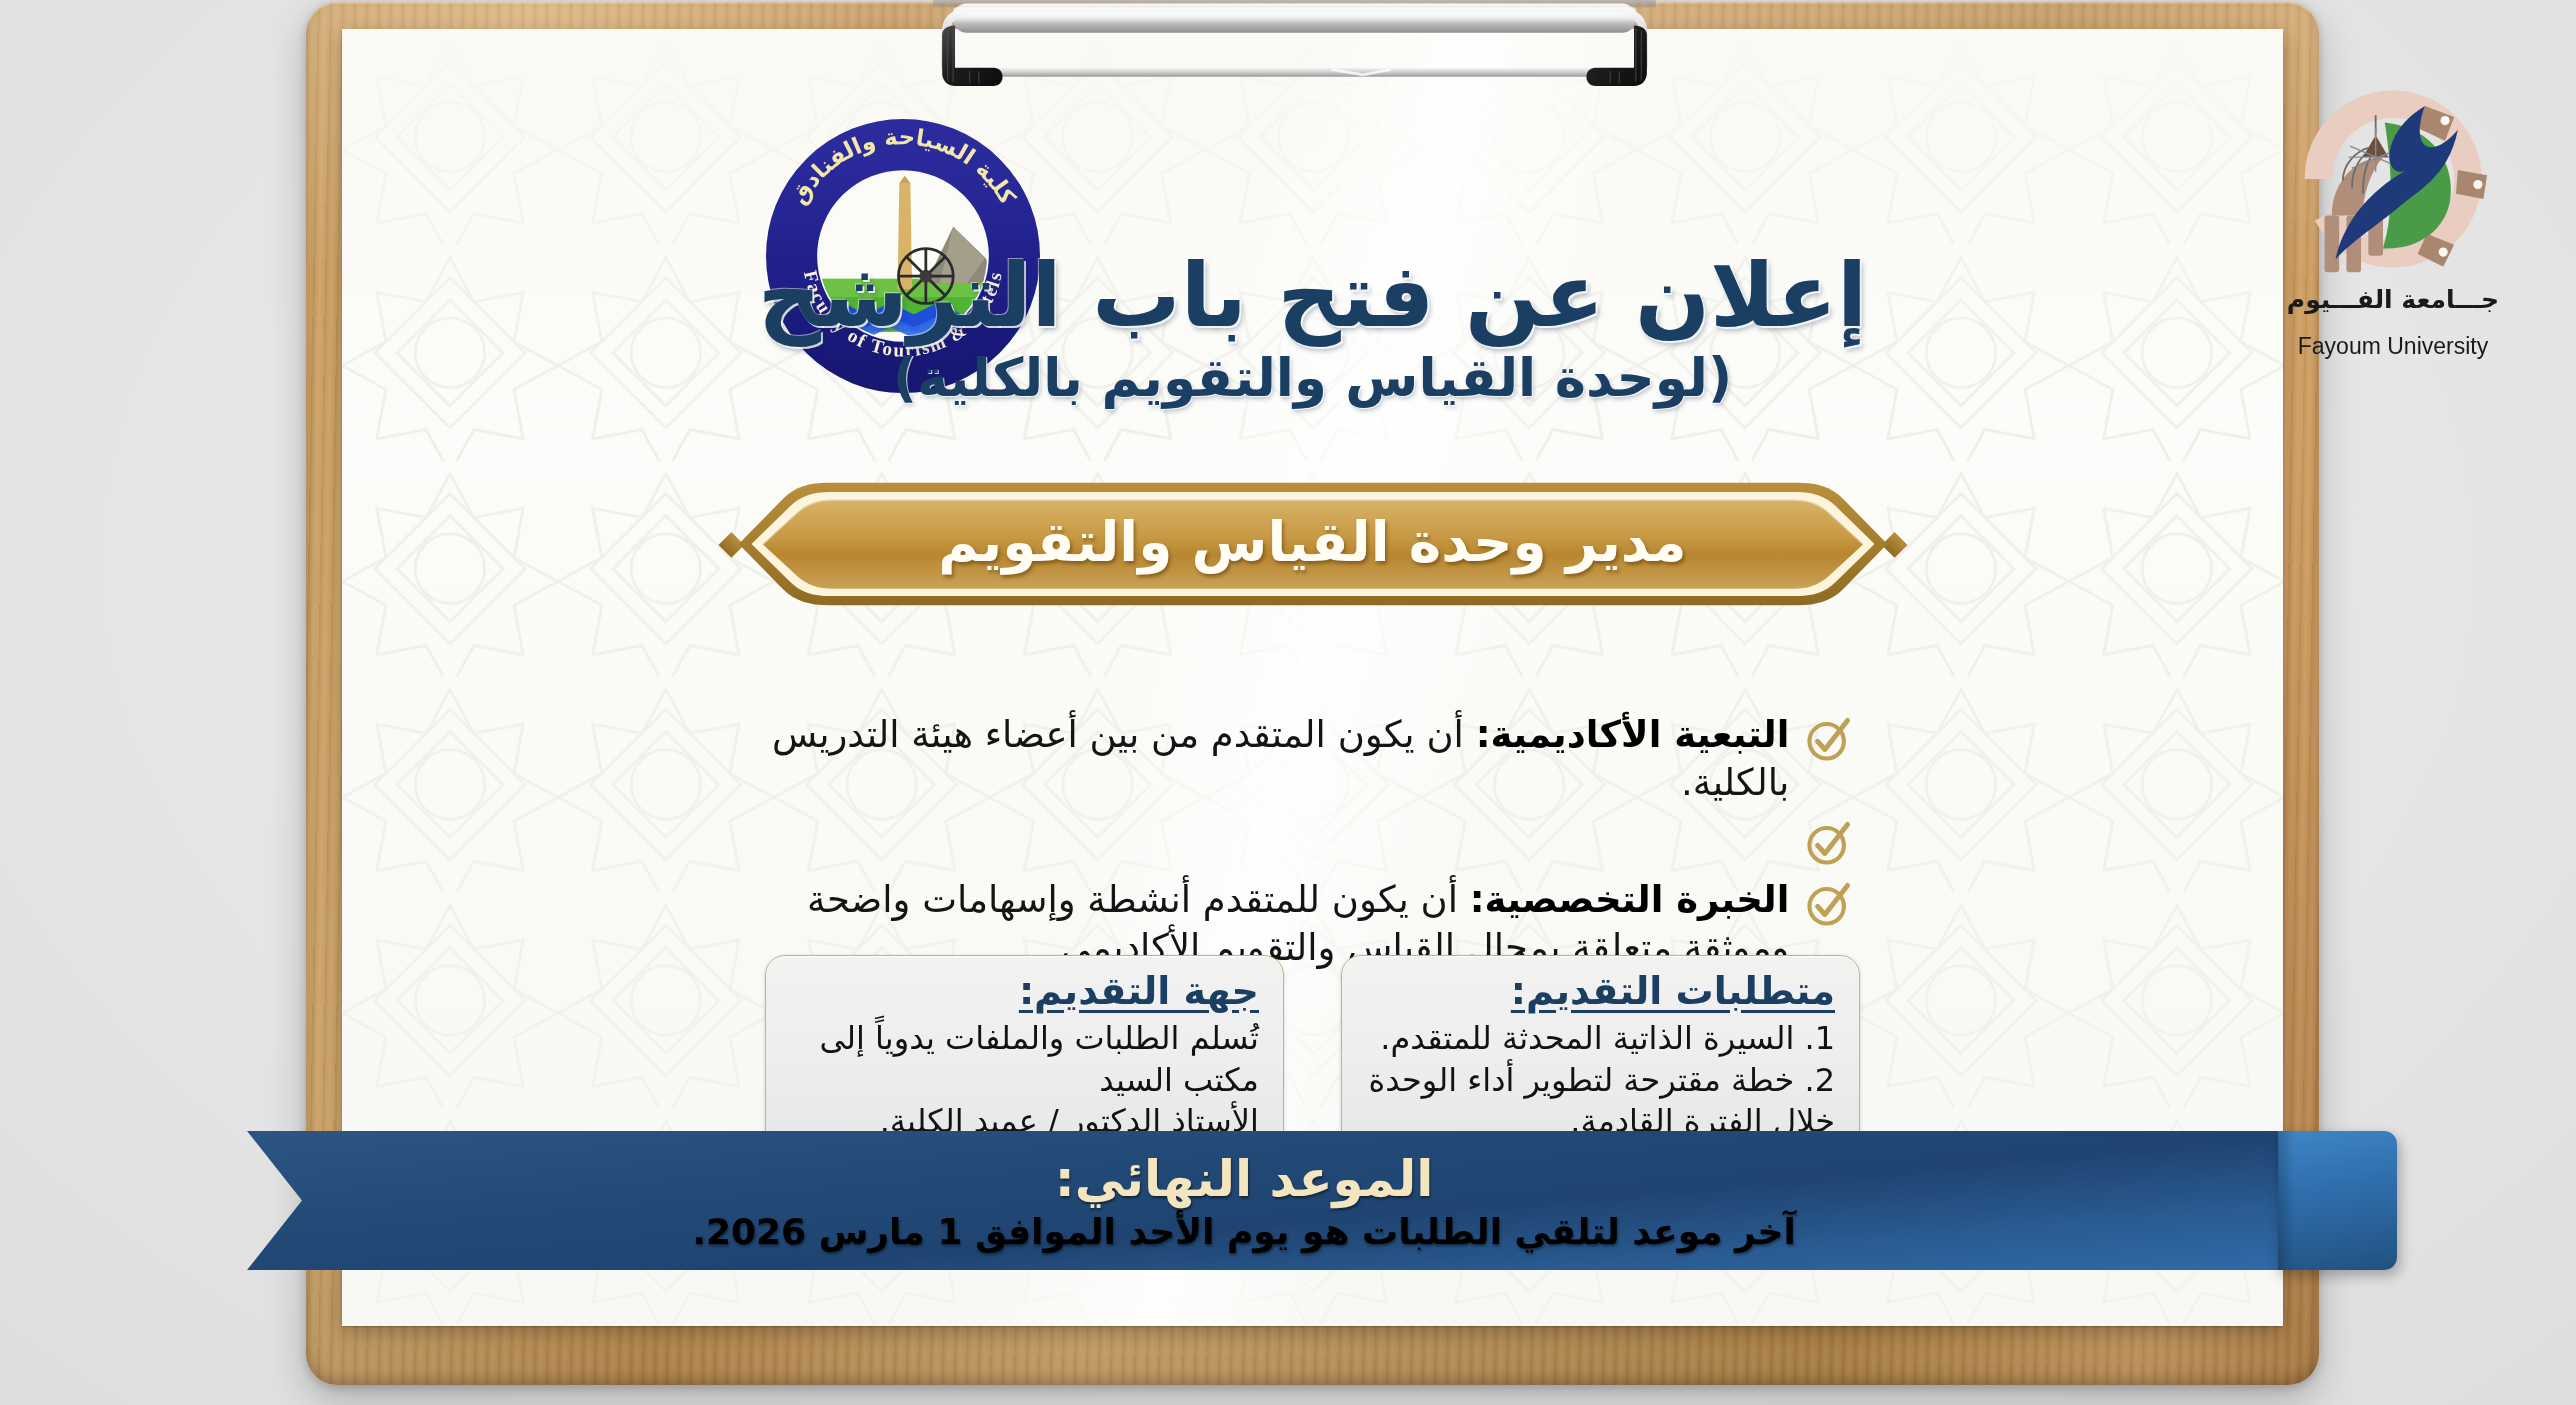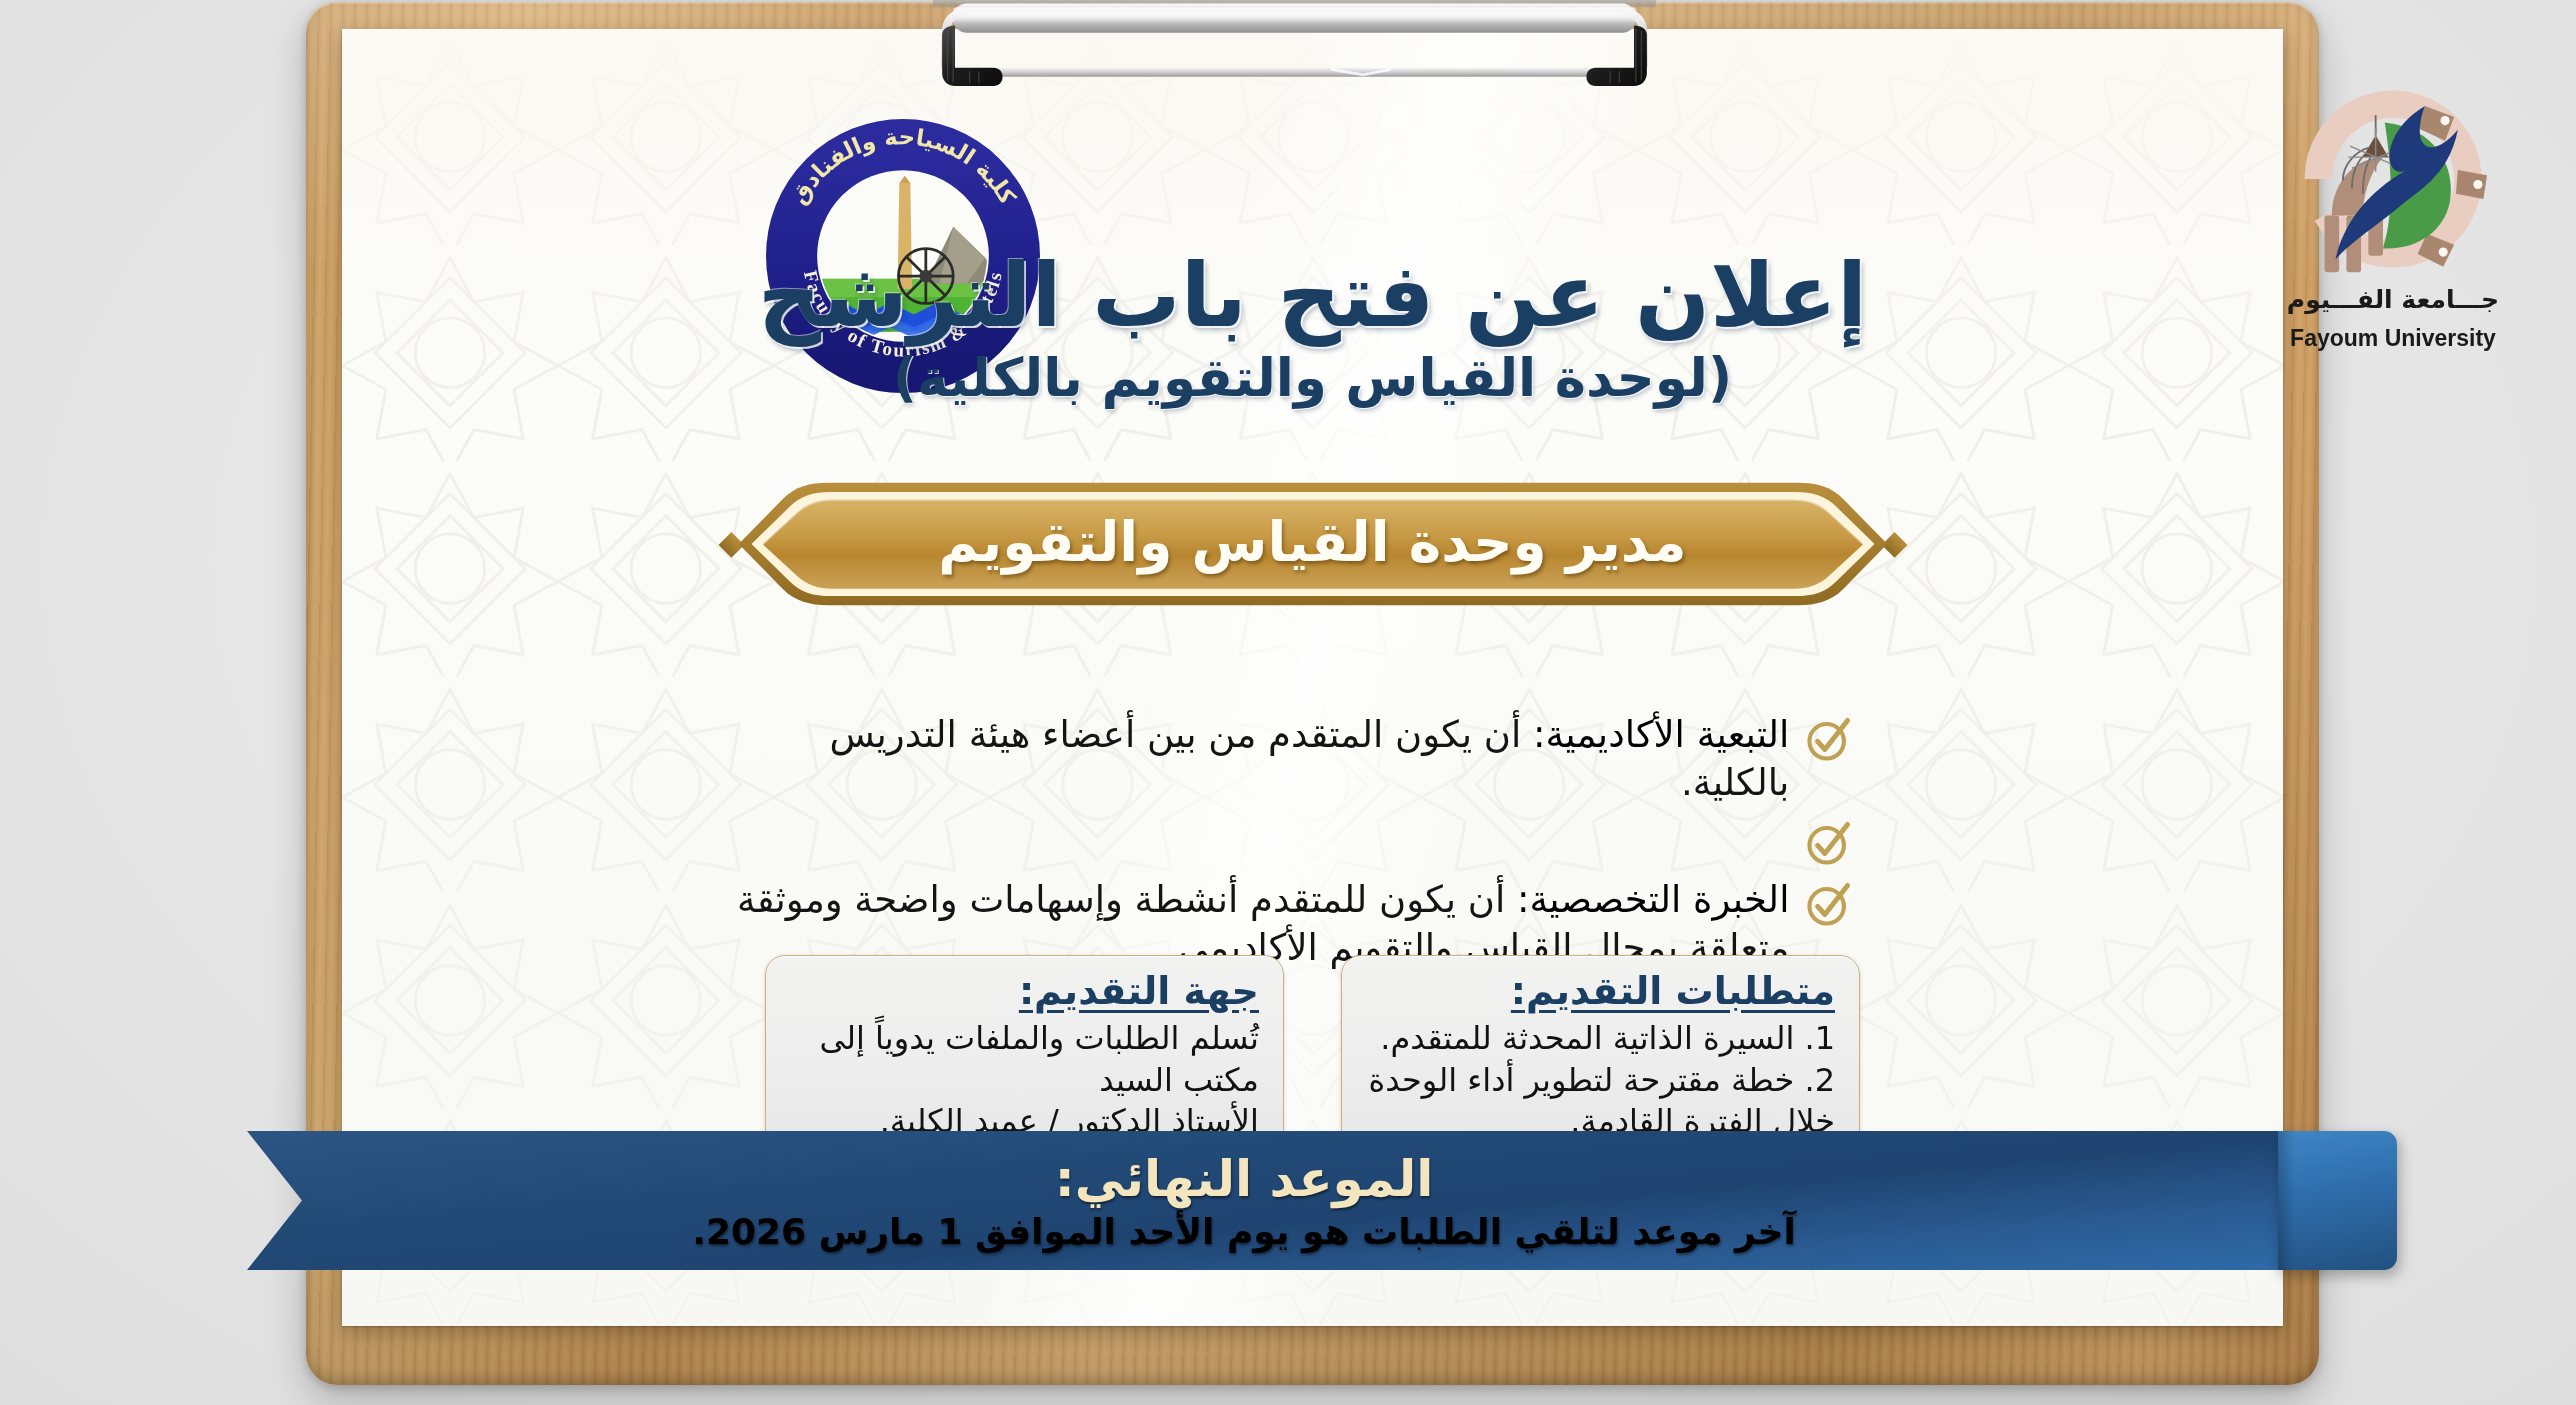--- a/index.html
+++ b/index.html
@@ -54,21 +54,21 @@
       linear-gradient(180deg, rgba(250,249,243,0.9), rgba(255,255,255,0.2) 30%, rgba(246,246,242,0.7));
     pointer-events:none;
   }
   
   .clip{position:absolute;left:933px;top:-1.8px;width:723px;height:110px;z-index:20;}
   
   .logo-left{position:absolute;left:424px;top:90px;width:274px;height:274px;}
   .logo-right{position:absolute;left:1932px;top:51px;width:238px;height:274px;text-align:center;}
   .uni-name-ar{font-size:25px;font-weight:bold;color:#1a1a1a;letter-spacing:0.9px;margin-top:-3.7px;
      font-family:"DejaVu Sans",sans-serif;}
-  .uni-name-en{font-size:23px;font-weight:bold;color:#1a1a1a;margin-top:11px;
+  .uni-name-en{font-size:23px;font-weight:normal;color:#1a1a1a;margin-top:19px;
      font-family:"Liberation Sans",sans-serif;}
   
   .title-main{
     position:absolute;top:220px;left:0;right:0;text-align:center;
     font-size:88px;font-weight:bold;color:#1b3f63;
     letter-spacing:-0.9px;line-height:1.06;
     text-shadow:1.8px 1.8px 0 rgba(255,255,255,0.8), 2.7px 3.7px 5.5px rgba(20,45,75,0.30),
                 -0.9px -0.9px 0 rgba(255,255,255,0.5);
   }
   .title-sub{
@@ -95,21 +95,21 @@
   .criteria{
     position:absolute;top:682px;right:430px;left:393px;
     direction:rtl;
   }
   .crit-row{display:flex;align-items:flex-start;justify-content:flex-start;margin-bottom:8.2px;}
   .crit-icon{flex:0 0 auto;width:49px;height:49px;margin-left:14.6px;margin-top:3.7px;}
   .crit-text{
     flex:1 1 auto;text-align:right;font-size:37px;line-height:1.30;color:#141414;
     font-weight:500;
   }
-  .crit-text b{font-weight:normal;color:#000;}
+  .crit-text b{font-weight:bold;color:#000;}
   
   .cards{
     position:absolute;top:926px;left:423px;right:423px;
     display:flex;justify-content:space-between;gap:57px;direction:rtl;
   }
   .card{
     flex:1 1 0;min-height:163px;border-radius:20px;
     border:1.8px solid #c9b081;
     background:linear-gradient(180deg,#f2f2f1 0%,#eeeeee 48%,#e6e6e6 100%);
     box-shadow:0 1.8px 4.6px rgba(0,0,0,0.14), inset 0 0.9px 0 rgba(255,255,255,0.9);

